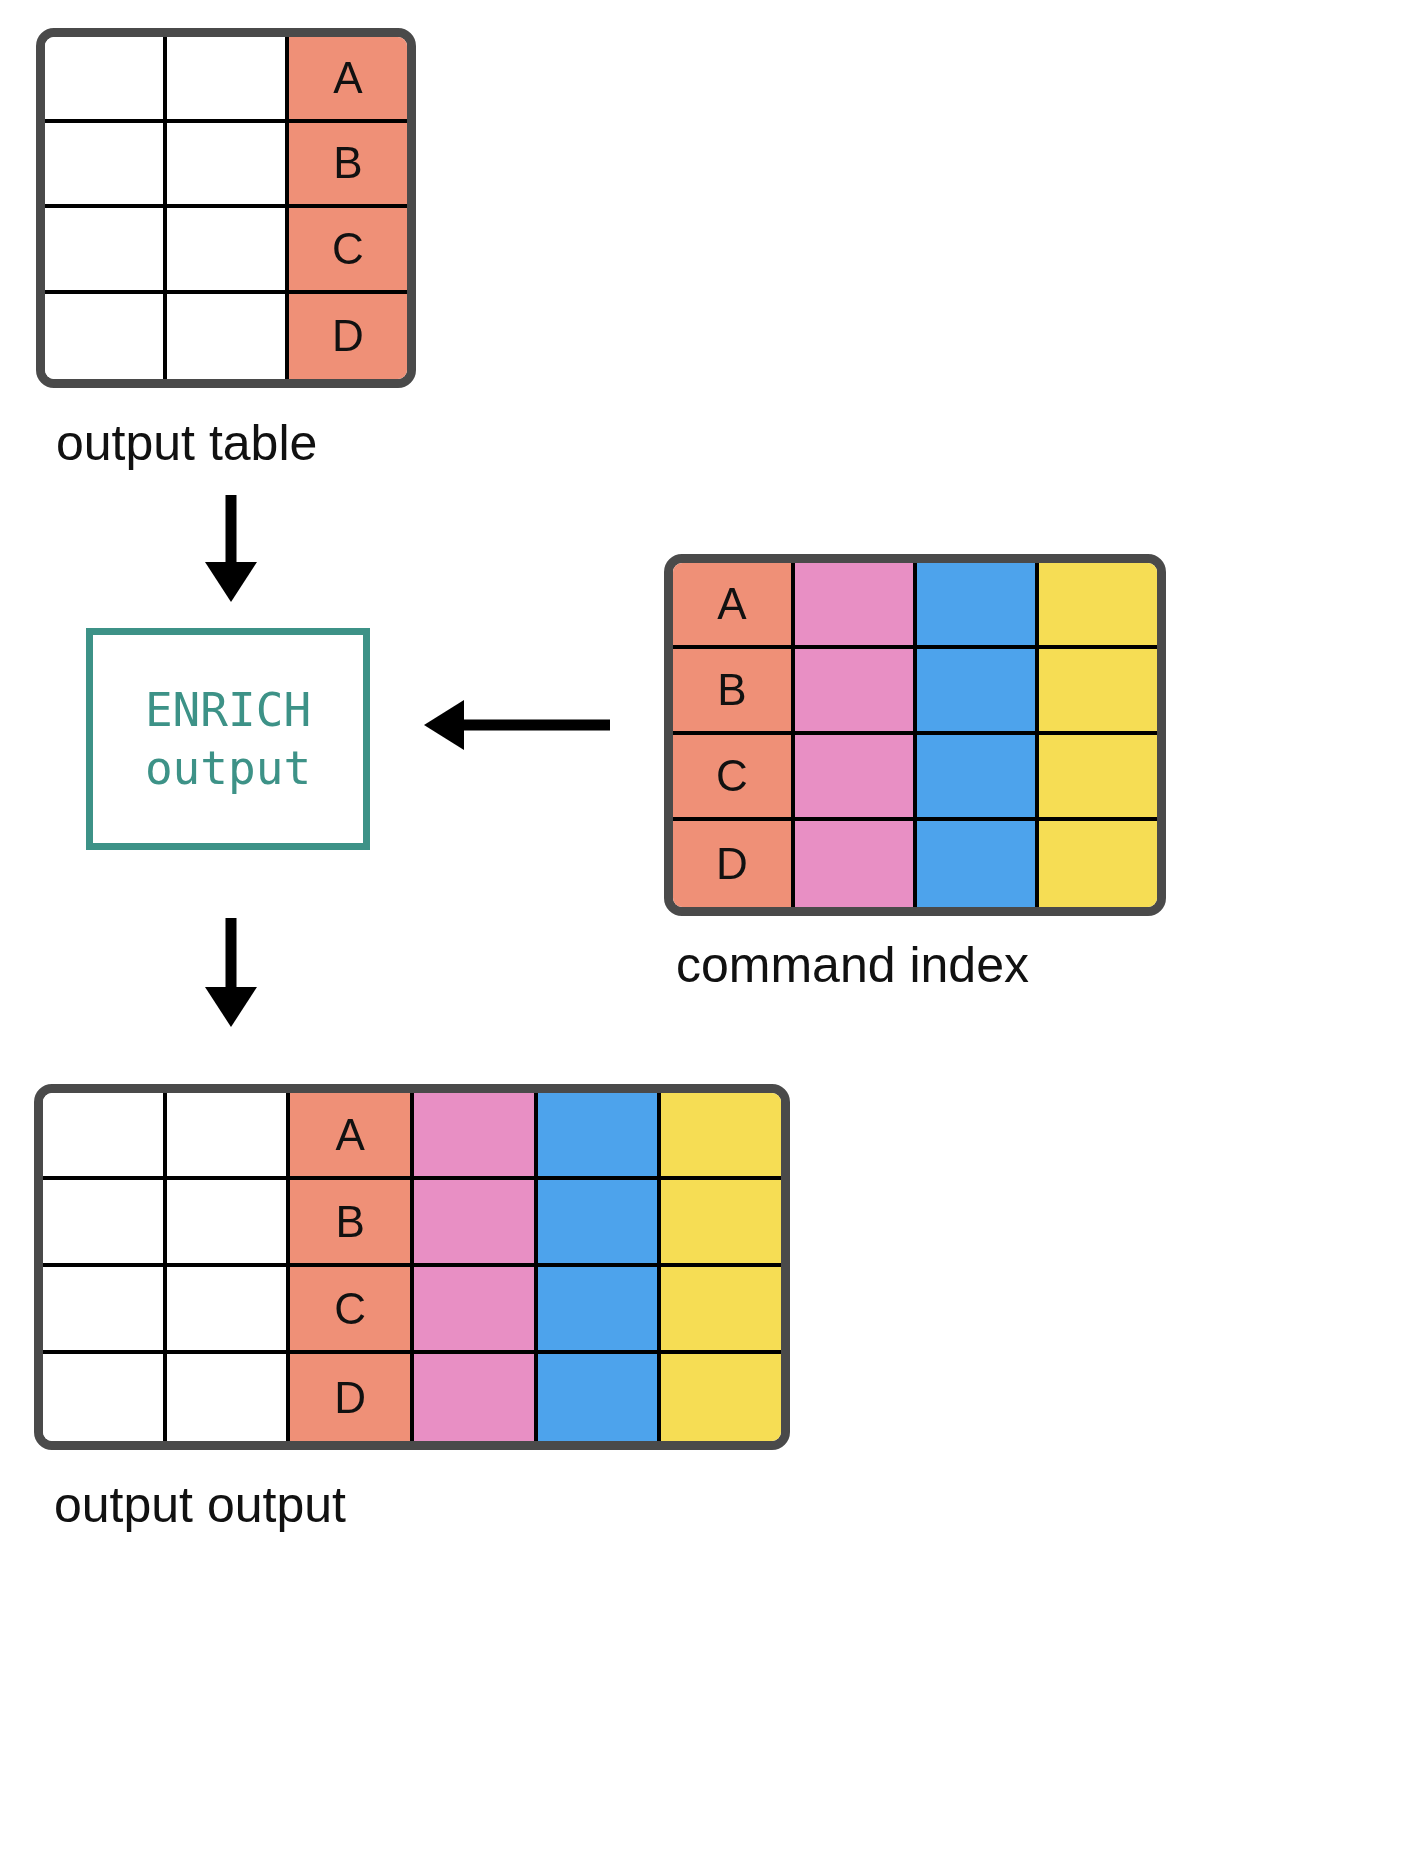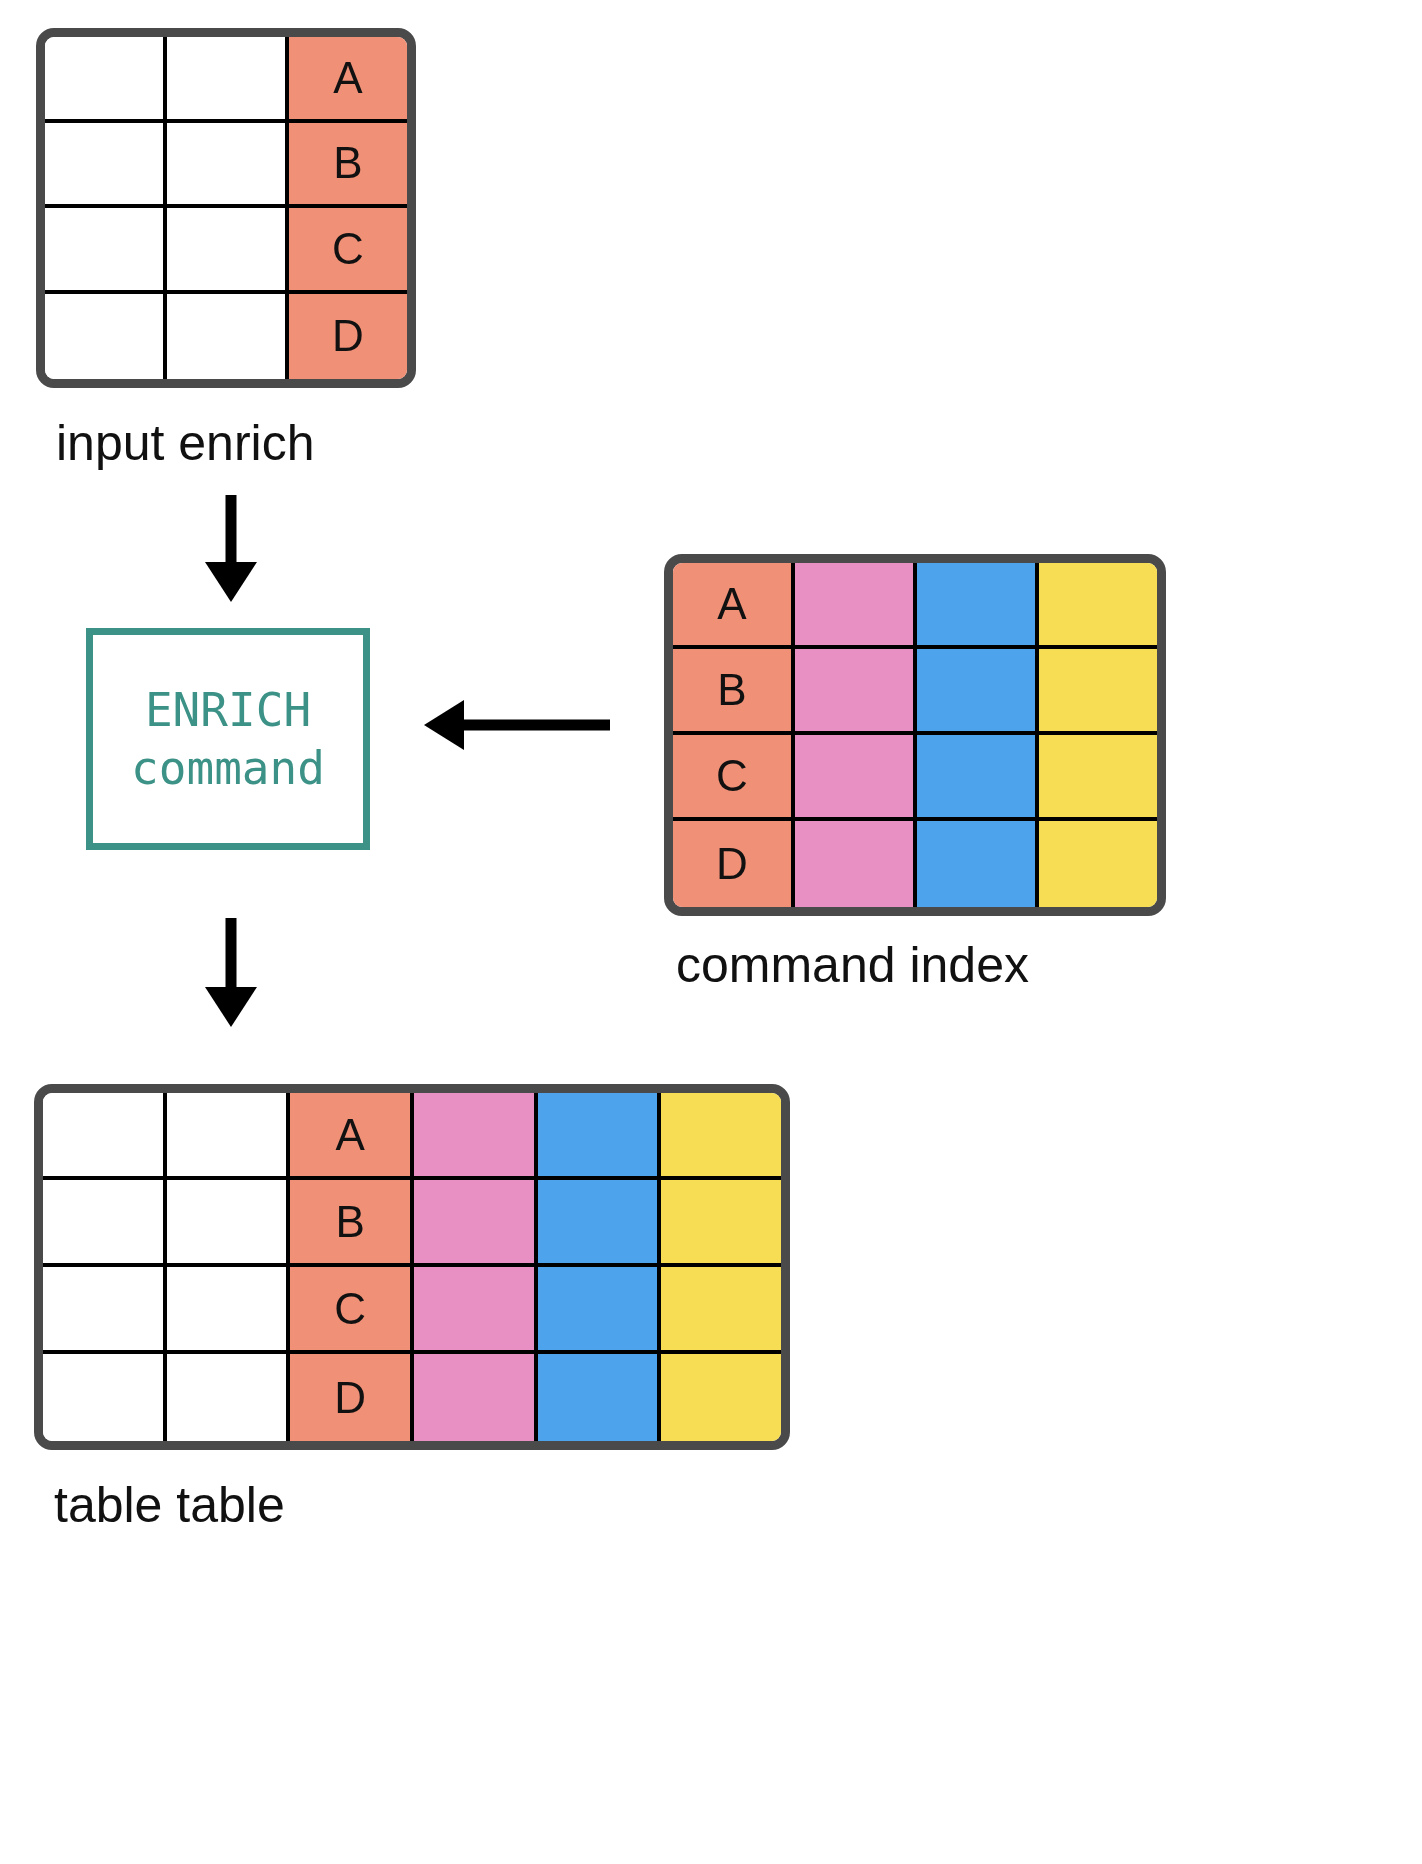--- a/index.html
+++ b/index.html
@@ -101,30 +101,30 @@
       <div class="tcell" style="background: rgb(255, 255, 255); flex: 1 1 0px;"></div>
       <div class="tcell" style="background: rgb(239, 144, 119); flex: 1 1 0px;">C</div>
     </div>
     <div class="trow">
       <div class="tcell" style="background: rgb(255, 255, 255); flex: 1 1 0px;"></div>
       <div class="tcell" style="background: rgb(255, 255, 255); flex: 1 1 0px;"></div>
       <div class="tcell" style="background: rgb(239, 144, 119); flex: 1 1 0px;">D</div>
     </div>
   </div>
 
-<div class="caption" style="left:56px; top:418px;">input enrich</div>
+<div class="caption" style="left:56px; top:418px;">output table</div>
 
 <svg class="arrow" style="left:186px; top:495px; width:90px; height:110px;" viewBox="0 0 90 110">
   <line x1="45" y1="0" x2="45" y2="84" stroke="#000000" stroke-width="11"></line>
   <polygon points="45,107 19,67 71,67" fill="#000000"></polygon>
 </svg>
 
 <div class="cmdbox" style="left:86px; top:628px; width:284px; height:222px;">
   <div class="cmdline">ENRICH</div>
-  <div class="cmdline">command</div>
+  <div class="cmdline">output</div>
 </div>
 
 <svg class="arrow" style="left:420px; top:690px; width:190px; height:70px;" viewBox="0 0 190 70">
   <line x1="190" y1="35" x2="26" y2="35" stroke="#000000" stroke-width="11"></line>
   <polygon points="4,35 44,10 44,60" fill="#000000"></polygon>
 </svg>
 
 <div class="tbl" id="enrich-index-table" style="left:664px; top:554px; width:502px; height:362px;">
     <div class="trow">
       <div class="tcell" style="background: rgb(239, 144, 119); flex: 1 1 0px;">A</div>
@@ -187,13 +187,13 @@
     <div class="trow">
       <div class="tcell" style="background: rgb(255, 255, 255); flex: 1 1 0px;"></div>
       <div class="tcell" style="background: rgb(255, 255, 255); flex: 1 1 0px;"></div>
       <div class="tcell" style="background: rgb(239, 144, 119); flex: 1 1 0px;">D</div>
       <div class="tcell" style="background: rgb(232, 143, 196); flex: 1 1 0px;"></div>
       <div class="tcell" style="background: rgb(77, 163, 236); flex: 1 1 0px;"></div>
       <div class="tcell" style="background: rgb(246, 221, 84); flex: 1 1 0px;"></div>
     </div>
   </div>
 
-<div class="caption" style="left:54px; top:1480px;">table table</div>
+<div class="caption" style="left:54px; top:1480px;">output output</div>
 
 </body></html>

